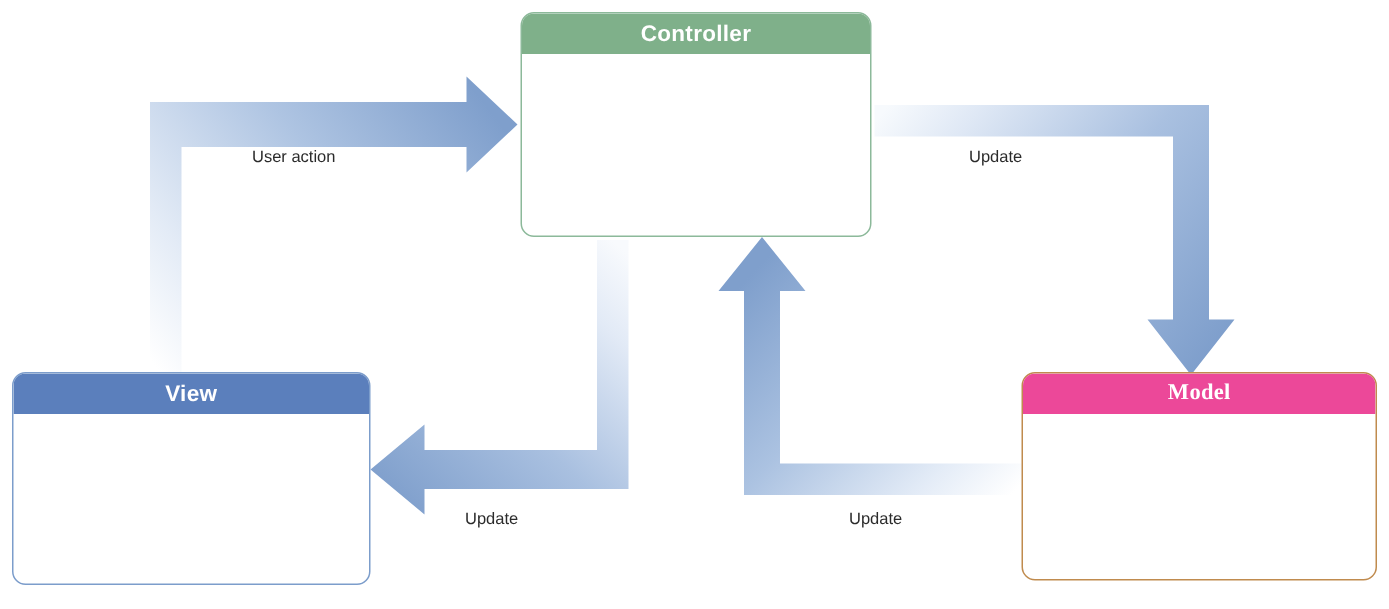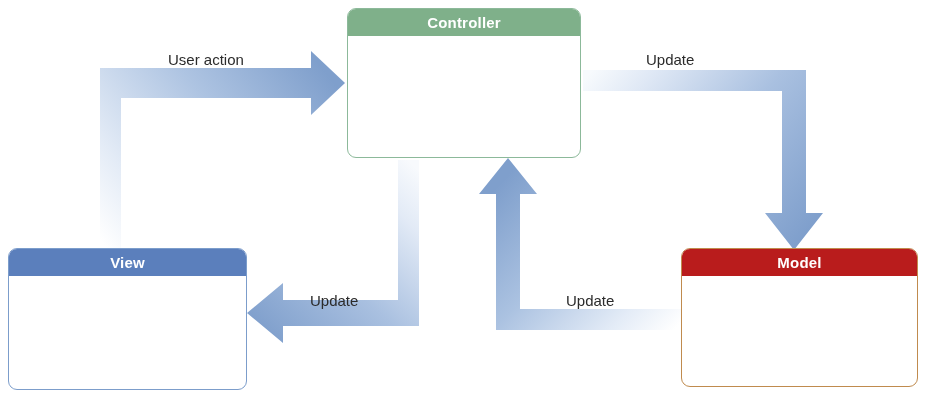--- a/index.html
+++ b/index.html
@@ -65,28 +65,30 @@
     background: #5b7fbc;
   }
   #node-model {
     left: 681px;
     top: 248px;
     width: 237px;
     height: 139px;
     border: 1px solid #c08b4e;
   }
   #node-model .node-header {
-    background: #b91c1c;
+    background: #ec4899;
+    font-family: Liberation Serif, serif;
   }
   .edge-label {
     position: absolute;
     color: #2b2b2b;
-    font-size: 15px;
+    font-size: 11px;
     white-space: nowrap;
     z-index: 4;
+    margin-top: 48px;
   }
   #label-user-action { left: 168px; top: 51px; }
   #label-update-right { left: 646px; top: 51px; }
   #label-update-bottom { left: 310px; top: 292px; }
   #label-notify { left: 566px; top: 292px; }
 </style>
 </head>
 <body>
 
 <div id="canvas">

